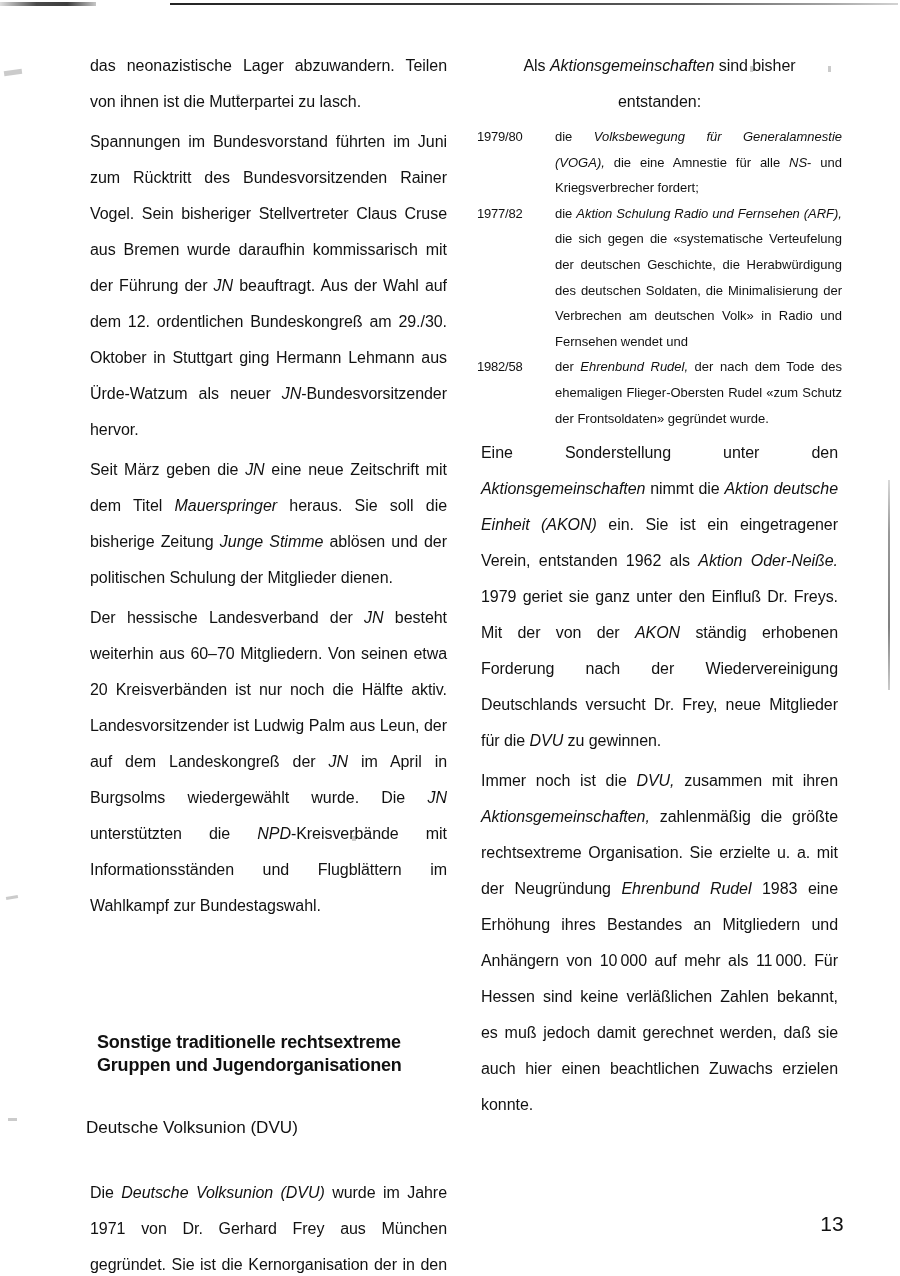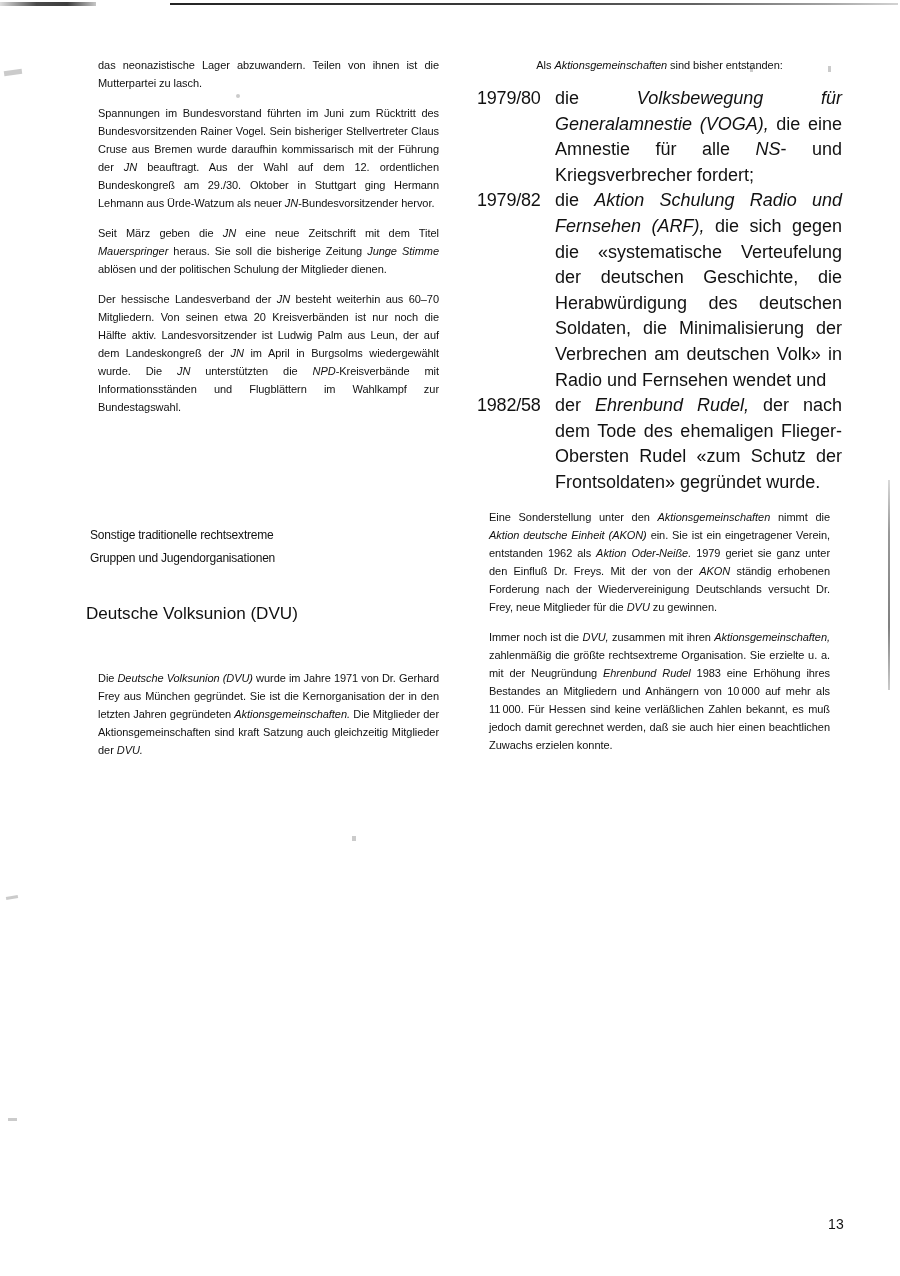--- a/index.html
+++ b/index.html
@@ -74,79 +74,79 @@
     display: flex;
     gap: 26px;
   }
   .col {
     width: 365px;
   }
   .col-right { width: 365px; }
 
   
   p.body {
-    margin: 12px;
-    font-size: 11px;
-    line-height: 18px;
+    margin: 4px;
+    font-size: 16px;
+    line-height: 36px;
     text-align: justify;
     text-justify: inter-word;
     letter-spacing: -0.05px;
     word-spacing: 0px;
     -webkit-hyphens: none;
     hyphens: none;
   }
   p.body.ragged { text-align: center; }
 
   i, .it { font-style: italic; }
 
   
   .section-heading {
-    margin: 4px;
-    font-size: 12px;
+    margin: 11px;
+    font-size: 18px;
     line-height: 23px;
-    font-weight: normal;
+    font-weight: bold;
     letter-spacing: -0.2px;
   }
   .subhead {
     margin: 0;
     font-size: 17.1px;
     line-height: 25.6px;
   }
 
   
   .gap-heading-before { height: 92px; }
   .gap-heading-after  { height: 27px; }
   .gap-subhead-after  { height: 30px; }
 
   
   .year-list { margin: 0; }
   .year-row {
     display: flex;
     align-items: flex-start;
-    font-size: 18px;
+    font-size: 13px;
     line-height: 25.6px;
   }
   .year-label {
     flex: 0 0 auto;
     width: 78px;
     white-space: nowrap;
     letter-spacing: -0.2px;
   }
   .year-text {
     flex: 1 1 auto;
     text-align: justify;
     text-justify: inter-word;
   }
 
   
   .page-number {
     position: absolute;
     right: 56px;
     bottom: 42px;
-    font-size: 14px;
+    font-size: 21px;
     line-height: 20px;
     letter-spacing: 0.2px;
   }
 </style>
 </head>
 <body>
 
 <div class="page">
 
   <div class="scan-edge-top2"></div>
@@ -191,21 +191,21 @@
 
       <div class="year-list">
 
         <div class="year-row">
           <span class="year-label">1979/80</span>
           <span class="year-text">die <i>Volksbewegung für Generalamnestie (VOGA),</i> die eine Amnestie für alle <i>NS</i>- und Kriegsverbrecher fordert;</span>
         </div>
 
 
         <div class="year-row">
-          <span class="year-label">1979/82</span>
+          <span class="year-label">1977/82</span>
           <span class="year-text">die <i>Aktion Schulung Radio und Fernsehen (ARF),</i> die sich gegen die «systematische Verteufelung der deutschen Geschichte, die Herabwürdigung des deutschen Soldaten, die Minimalisierung der Verbrechen am deutschen Volk» in Radio und Fernsehen wendet und</span>
         </div>
 
         <div class="year-row">
           <span class="year-label">1982/58</span>
           <span class="year-text">der <i>Ehrenbund Rudel,</i> der nach dem Tode des ehemaligen Flieger-Obersten Rudel «zum Schutz der Frontsoldaten» gegründet wurde.</span>
         </div>
 
       </div>
 

